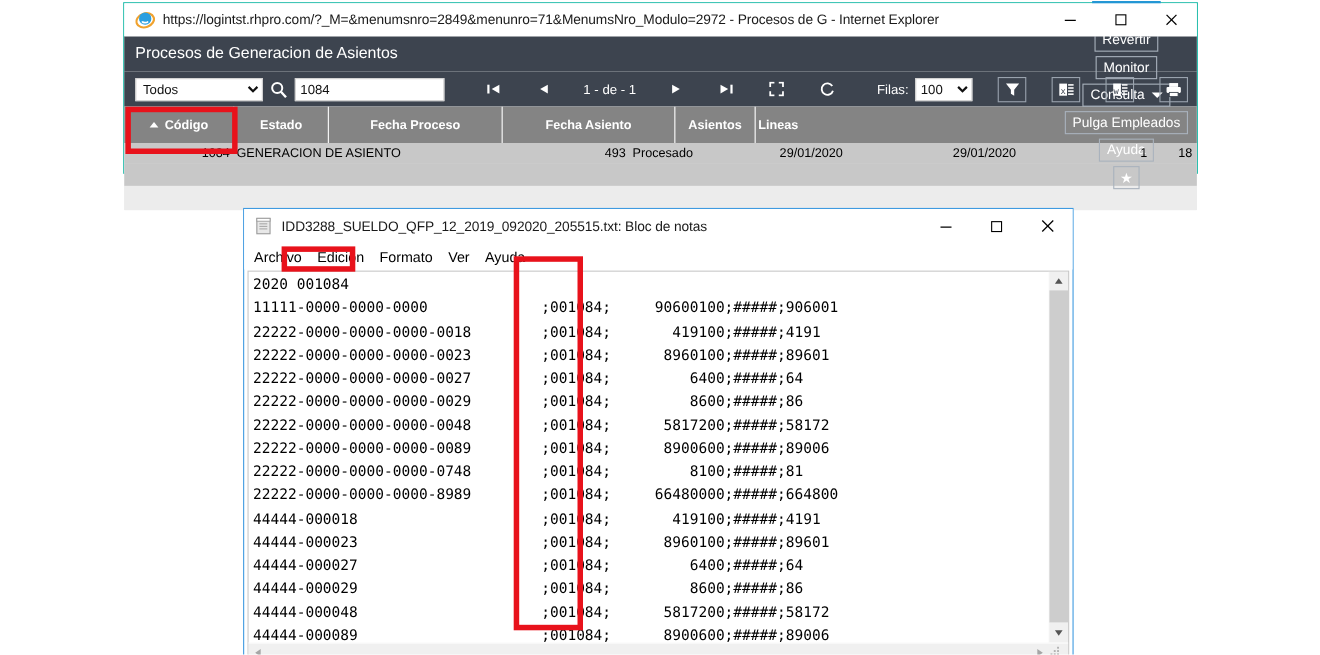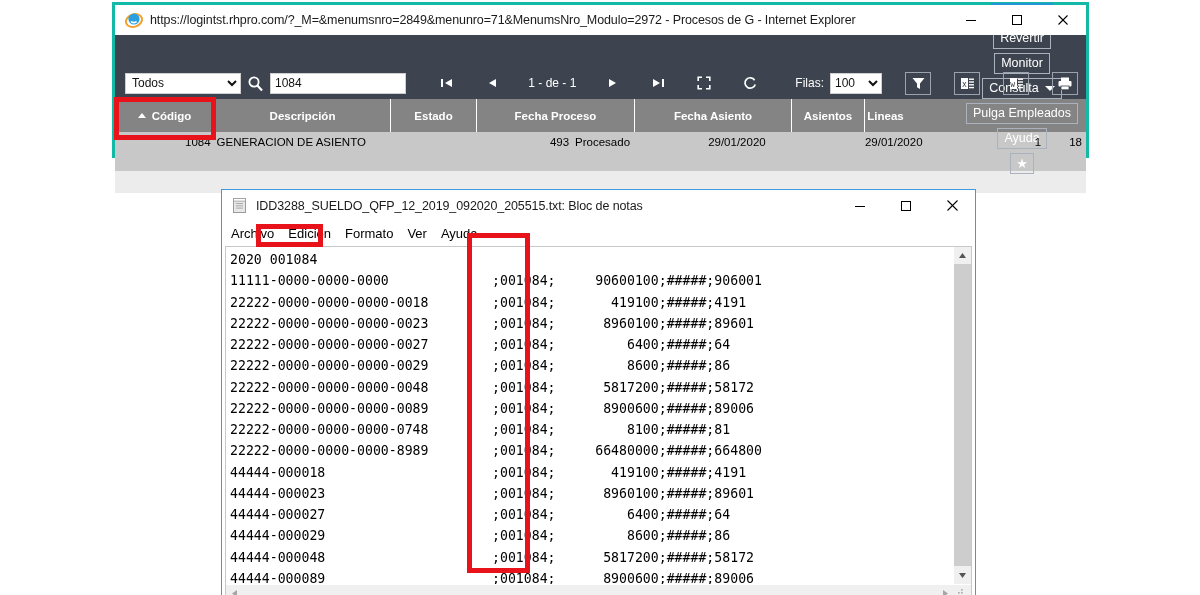--- a/index.html
+++ b/index.html
@@ -8,21 +8,21 @@
     background:#ffffff;
     font-family:"Liberation Sans", sans-serif;
     position:relative;
     overflow:hidden;
   }
 
   
   #ie-window{
     position:absolute;left:112px;top:2px;width:977px;height:156px;
     background:#ffffff;
-    border:3px solid #14b8a6;
+    border:1px solid #14b8a6;
     box-sizing:border-box;
   }
   #ie-titlebar{
     height:30px;display:flex;align-items:center;
     background:#ffffff;
     position:relative;
   }
   #ie-favicon{
     width:18px;height:18px;margin-left:10px;margin-right:7px;
     position:relative;flex:none;
@@ -252,20 +252,21 @@
       <div class="ie-winbtn">
         <svg width="12" height="12" viewBox="0 0 12 12">
             <line x1="1.5" y1="1.5" x2="10.5" y2="10.5" stroke="#000" stroke-width="1.1"></line>
             <line x1="10.5" y1="1.5" x2="1.5" y2="10.5" stroke="#000" stroke-width="1.1"></line>
           </svg>
       </div>
     </div>
   </div>
 
   <div id="app-header">
+    <span id="app-title">Procesos de Generacion de Asientos</span>
     <div id="app-buttons">
       <div class="appbtn primary">
           <span>Generar</span>
         </div>
       <div class="appbtn primary">
           <span>Baja</span>
         </div>
       <div class="appbtn primary">
           <span>Baja Masiva</span>
         </div>
@@ -383,23 +384,20 @@
       </div>
     </div>
   </div>
 
   <div id="grid">
     <div id="grid-head">
       <div class="gh" style="width:100px">
         <i class="sortarrow"></i>
         <span>Código</span>
       </div>
-      <div class="gh" style="width:176px">
-          <span>Descripción</span>
-        </div>
       <div class="gh" style="width:86px">
           <span>Estado</span>
         </div>
       <div class="gh" style="width:158px">
           <span>Fecha Proceso</span>
         </div>
       <div class="gh" style="width:157px">
           <span>Fecha Asiento</span>
         </div>
       <div class="gh" style="width:73px">

